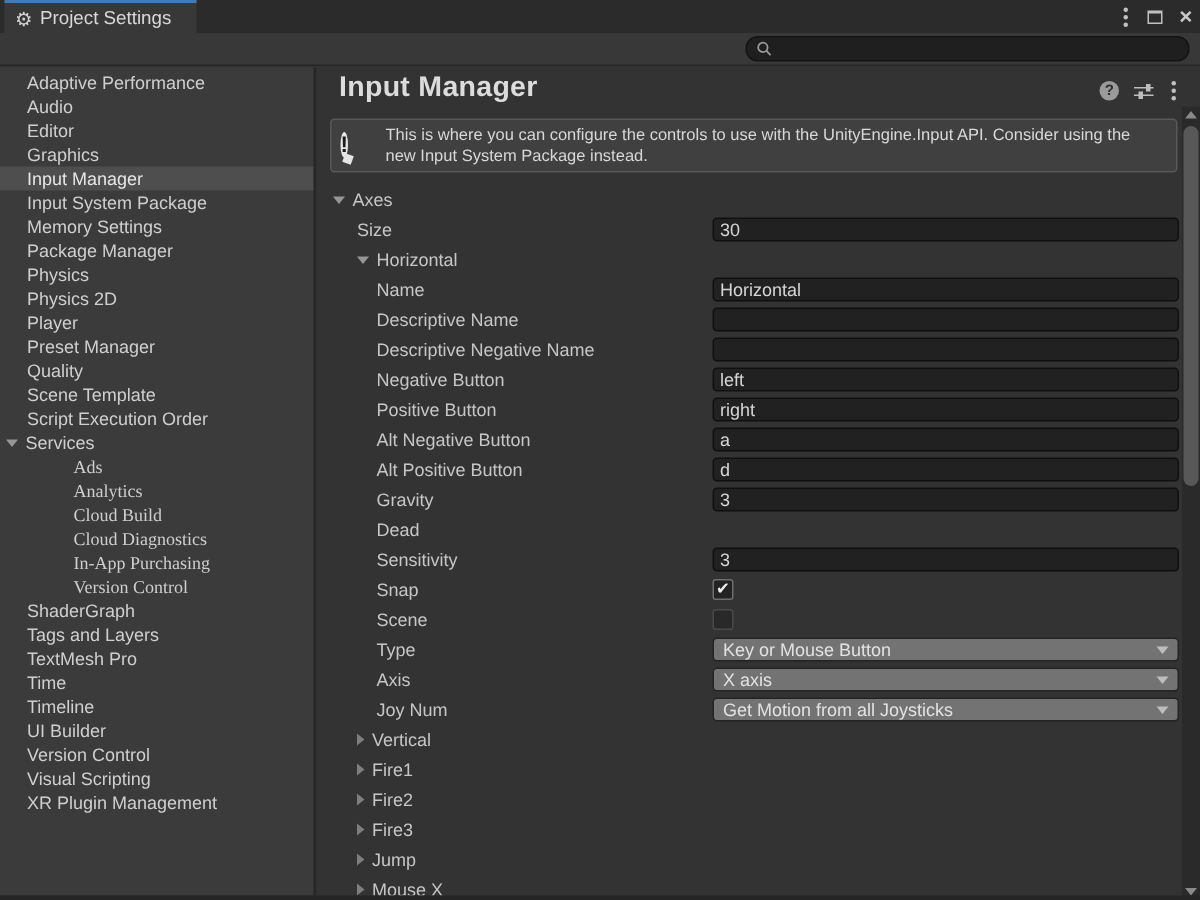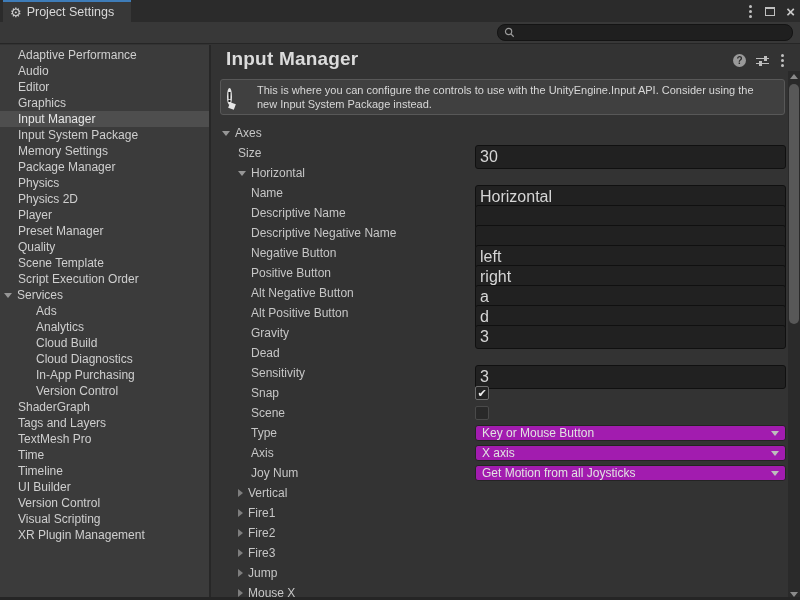--- a/index.html
+++ b/index.html
@@ -27,21 +27,21 @@
                   font-family:"Liberation Sans", sans-serif; }
   .mag { width:11px; height:11px; margin-right:4px; }
 
   
   .bodyrow { position:absolute; top:45px; left:0; right:0; bottom:3px; display:flex; }
 
   
   .sidebar { width:211px; background:#3b3b3b; border-right:2px solid #272727; padding-top:2px; overflow:hidden; }
   .side-item { height:16px; display:flex; align-items:center; padding-left:18px; color:#cfcfcf; cursor:pointer; white-space:nowrap; }
   .side-item.parent { padding-left:4px; gap:5px; }
-  .side-item.child { padding-left:36px; }
+  .side-item.child { padding-left:49px;font-family:Liberation Serif, serif; }
   .side-item.selected { background:#4e4e4e; color:#e6e6e6; }
 
   
   .tri-open { width:0; height:0; border-left:4px solid transparent; border-right:4px solid transparent;
               border-top:5px solid #969696; display:inline-block; }
   .tri-closed { width:0; height:0; border-top:4px solid transparent; border-bottom:4px solid transparent;
                 border-left:5px solid #7e7e7e; display:inline-block; }
 
   
   .main { position:relative; flex:1; background:#333333; }
@@ -66,28 +66,28 @@
                        font-weight:bold; font-size:15px; text-align:center; line-height:21px; }
   .info-icon:after { content:""; position:absolute; left:2px; bottom:-1px; width:6px; height:6px; background:#e6e6e6;
                      transform:rotate(20deg); }
   .info-text { font-size:11px; line-height:14px; color:#d8d8d8; }
 
   
   .rows { margin-top:8px; }
   .row { position:relative; height:20px; }
   .label { position:absolute; top:0; height:20px; display:flex; align-items:center; gap:5px; color:#c6c6c6; }
   .l0 { left:11px; } .l1 { left:27px; } .l2 { left:40px; }
-  .field { position:absolute; left:264px; right:2px; top:2px; height:24px; background:#212121;
-           border:1px solid #101010; border-radius:3px; color:#d6d6d6; font-size:16px; padding:0 4px;
+  .field { position:absolute; left:264px; right:2px; top:2px; height:16px; background:#212121;
+           border:1px solid #101010; border-radius:3px; color:#d6d6d6; font-size:12px; padding:0 4px;
            font-family:"Liberation Sans", sans-serif; outline:none; }
   .checkbox { position:absolute; left:264px; top:3px; width:14px; height:14px; background:#232323;
               border:1px solid #6e6e6e; border-radius:2px; color:#f0f0f0; font-size:11px; line-height:12px;
               text-align:center; cursor:pointer; }
   .checkbox.unchecked { border-color:#4a4a4a; background:#292929; }
-  .dropdown { position:absolute; left:264px; right:2px; top:2px; height:16px; background:#a21caf;
+  .dropdown { position:absolute; left:264px; right:2px; top:2px; height:16px; background:#737373;
               border:1px solid #242424; border-radius:3px; display:flex; align-items:center;
               padding:0 6px; color:#e2e2e2; cursor:pointer; }
   .dropdown .dd-label { flex:1; font-size:12px; }
   .dd-arrow { width:0; height:0; border-left:4px solid transparent; border-right:4px solid transparent;
               border-top:5px solid #bdbdbd; }
 
   
   .vscroll { position:absolute; top:26px; right:0; bottom:-3px; width:12px; background:#2a2a2a; }
   .vscroll .up { position:absolute; top:3px; left:2px; width:0; height:0;
                  border-left:4px solid transparent; border-right:4px solid transparent; border-bottom:5px solid #8a8a8a; }

